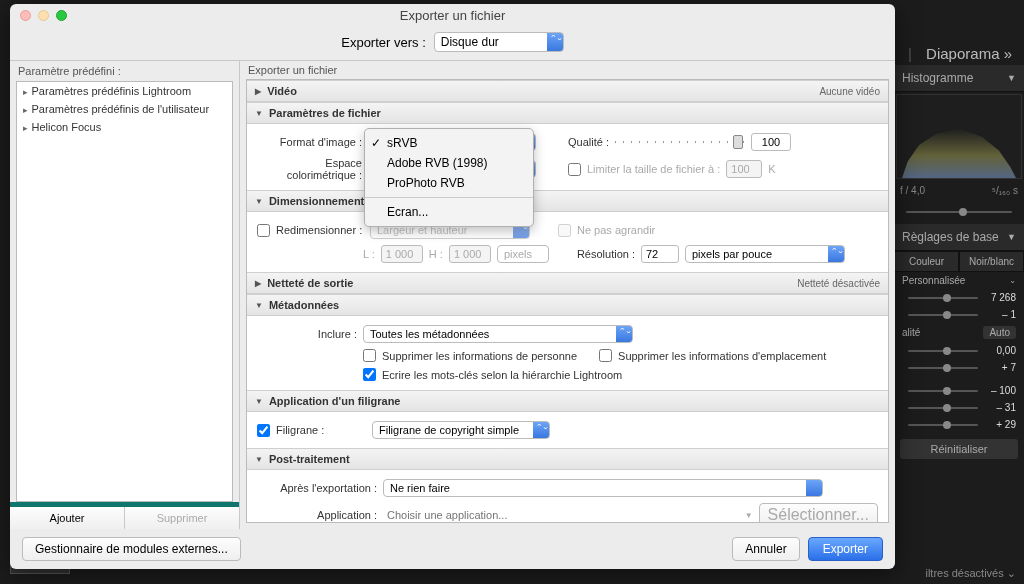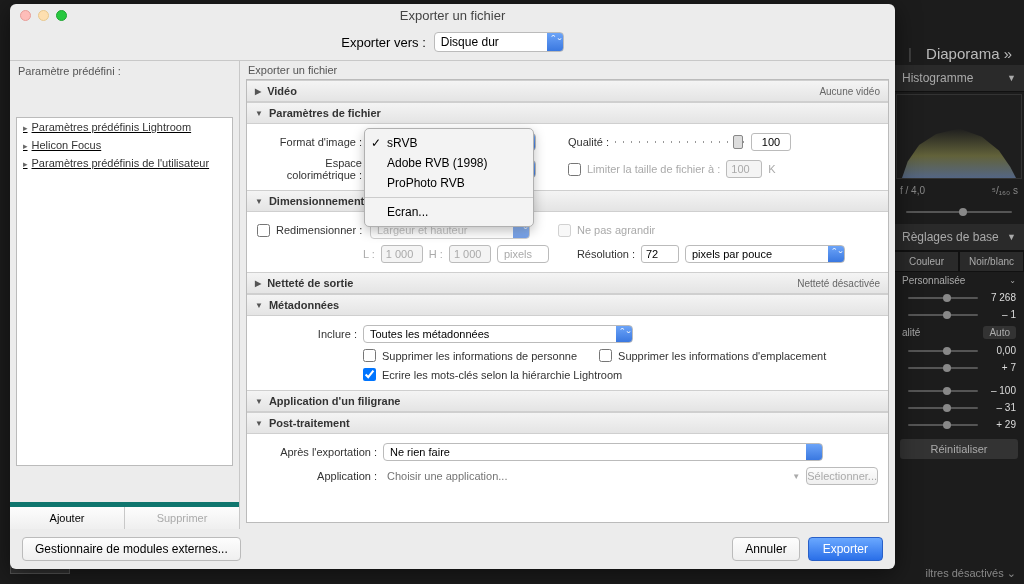--- a/index.html
+++ b/index.html
@@ -34,23 +34,23 @@
 .tl.yel { background:#fedfb0; border:0.5px solid #e8c88f;}
 .tl.grn { background:#28c840; border:0.5px solid #1fa633;}
 .dlg-title { position:absolute; left:0; right:0; text-align:center; font-size:13px; color:#444; }
 
 .export-bar { display:flex; align-items:center; padding:6px 0 8px 0; justify-content:center; gap:8px; font-size:13px;}
 .export-bar select { width:130px; font-size:12px; }
 
 .dlg-body { flex:1; display:flex; border-top:1px solid #c8c8c8; overflow:hidden;}
 
 
-.presets { width: 230px; border-right:1px solid #c8c8c8; display:flex; flex-direction:column; font-size:11px;gap:36px; }
+.presets { width: 230px; border-right:1px solid #c8c8c8; display:flex; flex-direction:column; font-size:11px; }
 .presets-h { padding:4px 8px; color:#555; }
-.presets-list { flex:1; background:#fff; border:1px solid #bbb; margin:0 6px; overflow:auto;text-decoration:underline;}
+.presets-list { flex:1; background:#fff; border:1px solid #bbb; margin:0 6px; overflow:auto;}
 .preset-item { padding:3px 6px; color:#333; cursor:default; }
 .preset-item::before { content:'▸'; font-size:9px; margin-right:4px; color:#666;}
 .preset-btns { display:flex; border-top:5px solid #0f766e; }
 .preset-btns button { flex:1; border:none; background:linear-gradient(#fdfdfd,#efefef); padding:5px; font-size:11px; border-right:1px solid #c8c8c8;}
 .preset-btns button:last-child { border-right:none; color:#aaa;}
 
 
 .main { flex:1; display:flex; flex-direction:column; overflow:hidden;}
 .main-h { padding:3px 8px; font-size:11px; color:#555;}
 .sections { flex:1; overflow-y:auto; border:1px solid #bbb; margin:0 6px 6px 6px; background:#fff;}
@@ -177,22 +177,22 @@
   <div class="export-bar">
     <span>Exporter vers :</span>
     <span class="sel-wrap"><select class="sel"><option>Disque dur</option></select></span>
   </div>
 
   <div class="dlg-body">
     <div class="presets">
       <div class="presets-h">Paramètre prédéfini :</div>
       <div class="presets-list">
         <div class="preset-item">Paramètres prédéfinis Lightroom</div>
+        <div class="preset-item">Paramètres prédéfinis de l'utilisateur</div>
         <div class="preset-item">Helicon Focus</div>
-        <div class="preset-item">Paramètres prédéfinis de l'utilisateur</div>
       </div>
       <div class="preset-btns">
         <button>Ajouter</button>
         <button>Supprimer</button>
       </div>
     </div>
 
     <div class="main">
       <div class="main-h">Exporter un fichier</div>
       <div class="sections" style="position:relative;">
@@ -289,36 +289,43 @@
           <div class="frow" style="padding-left:106px">
             <input type="checkbox" class="chk" checked="" style="">
             <span>Ecrire les mots-clés selon la hiérarchie Lightroom</span>
           </div>
         </div>
 
         <div class="sec-head">
           <span class="tri">▼</span>
             <span>Application d'un filigrane</span>
         </div>
+        <div class="sec-body">
+          <div class="frow">
+            <input type="checkbox" class="chk" checked="" style="">
+            <span class="lbl" style="width:90px;text-align:left">Filigrane :</span>
+            <span class="sel-wrap" style="width:178px"><select class="sel" style="width:178px"><option>Filigrane de copyright simple</option></select></span>
+          </div>
+        </div>
 
         <div class="sec-head">
           <span class="tri">▼</span>
             <span>Post-traitement</span>
         </div>
         <div class="sec-body">
           <div class="frow">
             <span class="lbl" style="width:120px">Après l'exportation :</span>
             <span class="sel-wrap" style="width:358px"><select class="sel" style="width:440px"><option>Ne rien faire</option></select></span>
           </div>
           <div class="frow">
             <span class="lbl dimmed" style="width:120px">Application :</span>
             <input type="text" class="fld dimmed" disabled="" style="width: 330px; border: none; background: transparent;" placeholder="Choisir une application...">
             <span style="flex:1"></span>
             <span style="font-size:8px;color:#aaa">▼</span>
-            <button class="btn-plain dimmed" style="padding:2px 0;font-size:11px" disabled="">Sélectionner...</button>
+            <button class="btn-plain dimmed" style="padding:2px 8px;font-size:16px" disabled="">Sélectionner...</button>
           </div>
         </div>
 
       </div>
     </div>
   </div>
 
   <div class="dlg-foot">
     <button class="btn-plain">Gestionnaire de modules externes...</button>
     <div class="spacer"></div>

